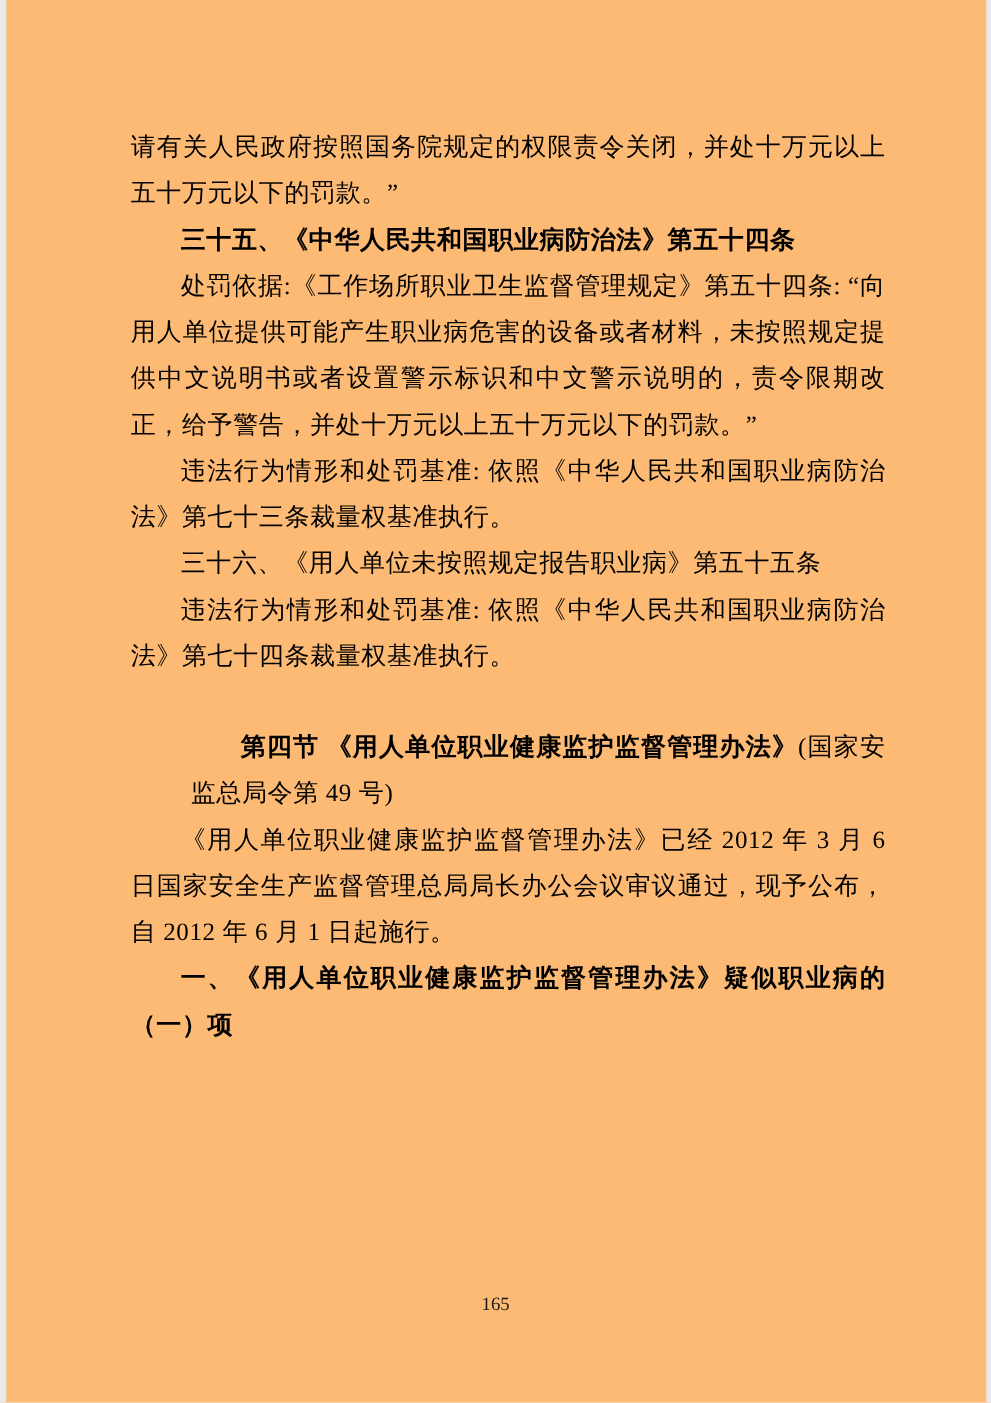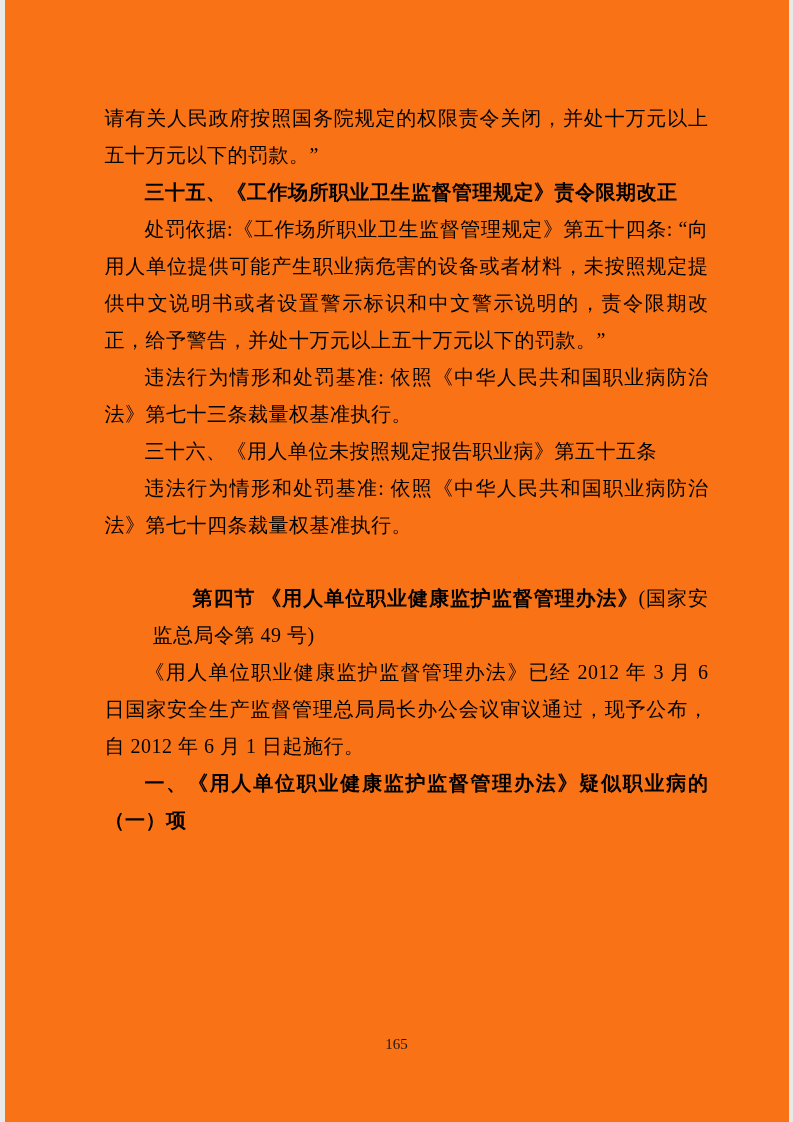--- a/index.html
+++ b/index.html
@@ -2,21 +2,21 @@
 <html><head>
 <meta charset="utf-8">
 <style>
   * { margin: 0; padding: 0; box-sizing: border-box; }
   html, body { background: #e9e9e9; }
   .page {
     position: relative;
     width: 784px;
     height: 1122px;
     margin: 0 auto;
-    background: #f97316;
+    background: #fdba74;
     font-family: "Liberation Serif", "DejaVu Serif", serif;
     color: #000000;
     overflow: hidden;
   }
   .content {
     position: absolute;
     top: 100px;
     left: 100px;
     width: 604px;
   }
@@ -39,21 +39,21 @@
     font-family: "Liberation Serif", "DejaVu Serif", serif;
     color: #1a1a1a;
   }
 </style>
 </head>
 <body>
 
 <div class="page">
   <div class="content">
     <p>请有关人民政府按照国务院规定的权限责令关闭，并处十万元以上五十万元以下的罚款。”</p>
-    <p class="indent bold">三十五、《工作场所职业卫生监督管理规定》责令限期改正</p>
+    <p class="indent bold">三十五、《中华人民共和国职业病防治法》第五十四条</p>
     <p class="indent">处罚依据:《工作场所职业卫生监督管理规定》第五十四条: “向用人单位提供可能产生职业病危害的设备或者材料，未按照规定提供中文说明书或者设置警示标识和中文警示说明的，责令限期改正，给予警告，并处十万元以上五十万元以下的罚款。”</p>
     <p class="indent">违法行为情形和处罚基准: 依照《中华人民共和国职业病防治法》第七十三条裁量权基准执行。</p>
     <p class="indent">三十六、《用人单位未按照规定报告职业病》第五十五条</p>
     <p class="indent">违法行为情形和处罚基准: 依照《中华人民共和国职业病防治法》第七十四条裁量权基准执行。</p>
     <p class="indent section-gap"><span class="bold">第四节 《用人单位职业健康监护监督管理办法》</span><span>(国家安监总局令第 49 号)</span></p>
     <p class="indent">《用人单位职业健康监护监督管理办法》已经 2012 年 3 月 6 日国家安全生产监督管理总局局长办公会议审议通过，现予公布，自 2012 年 6 月 1 日起施行。</p>
     <p class="indent bold">一、《用人单位职业健康监护监督管理办法》疑似职业病的（一）项</p>
   </div>
   <div class="page-number">165</div>
 </div>

